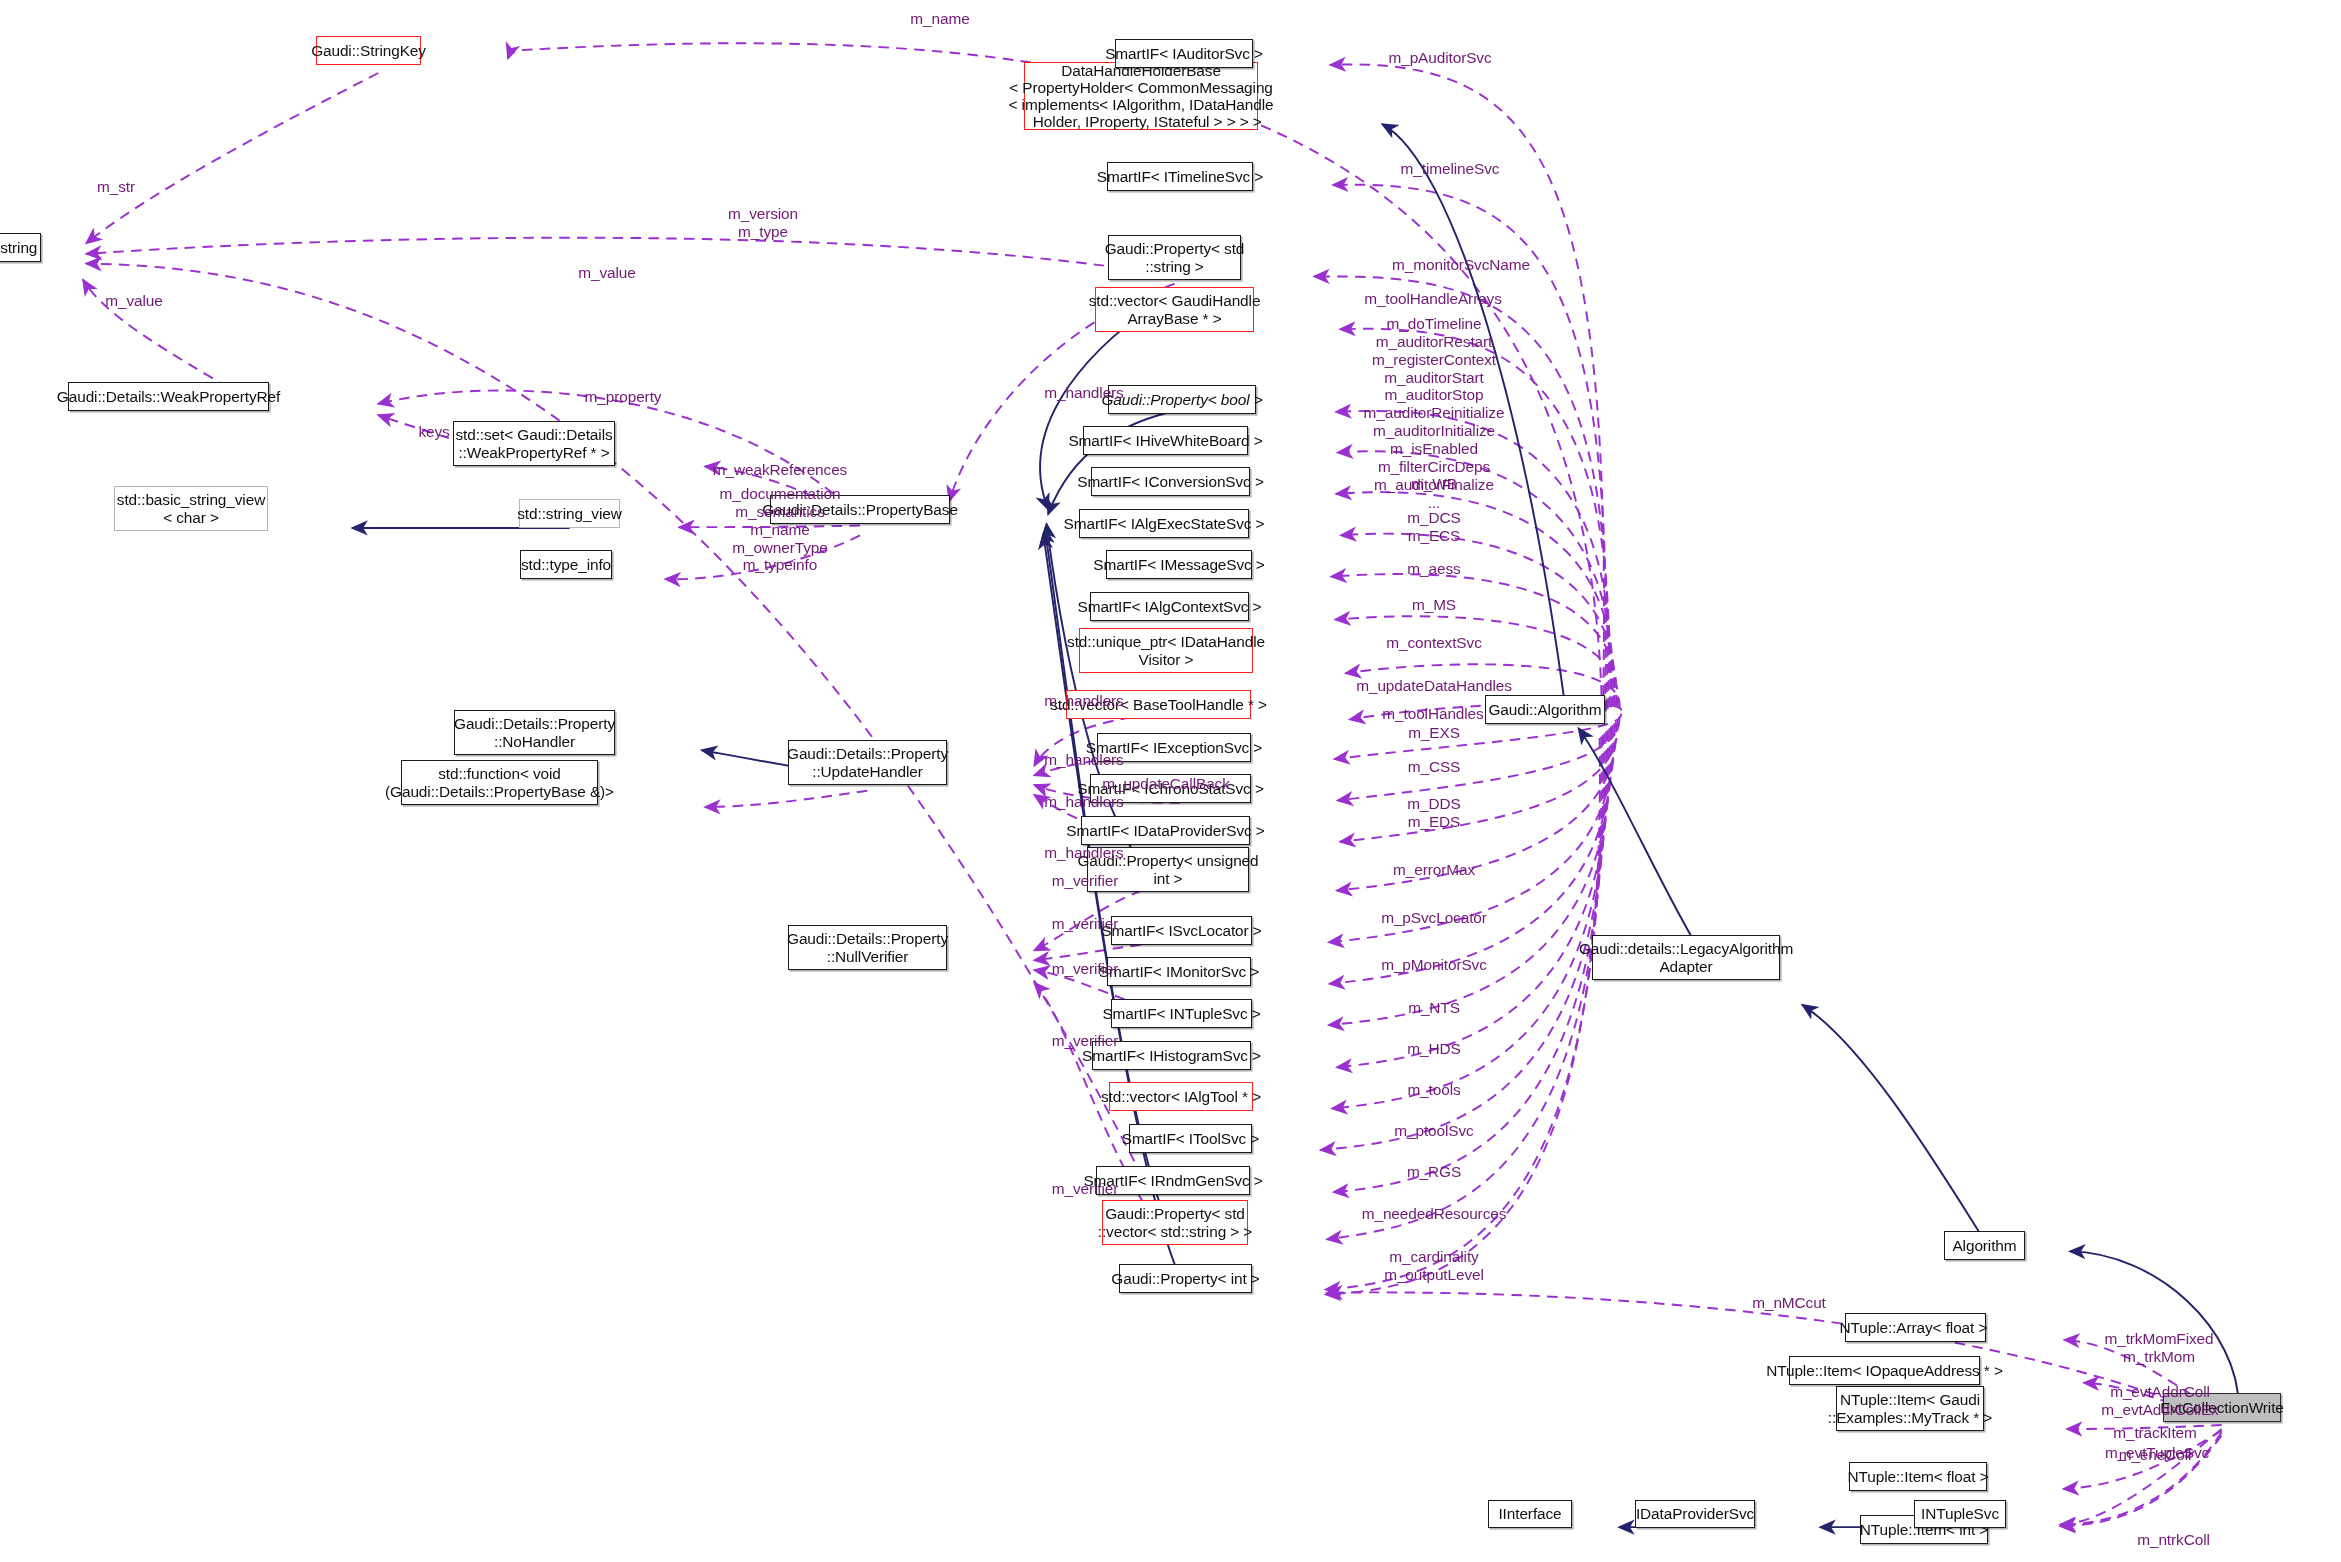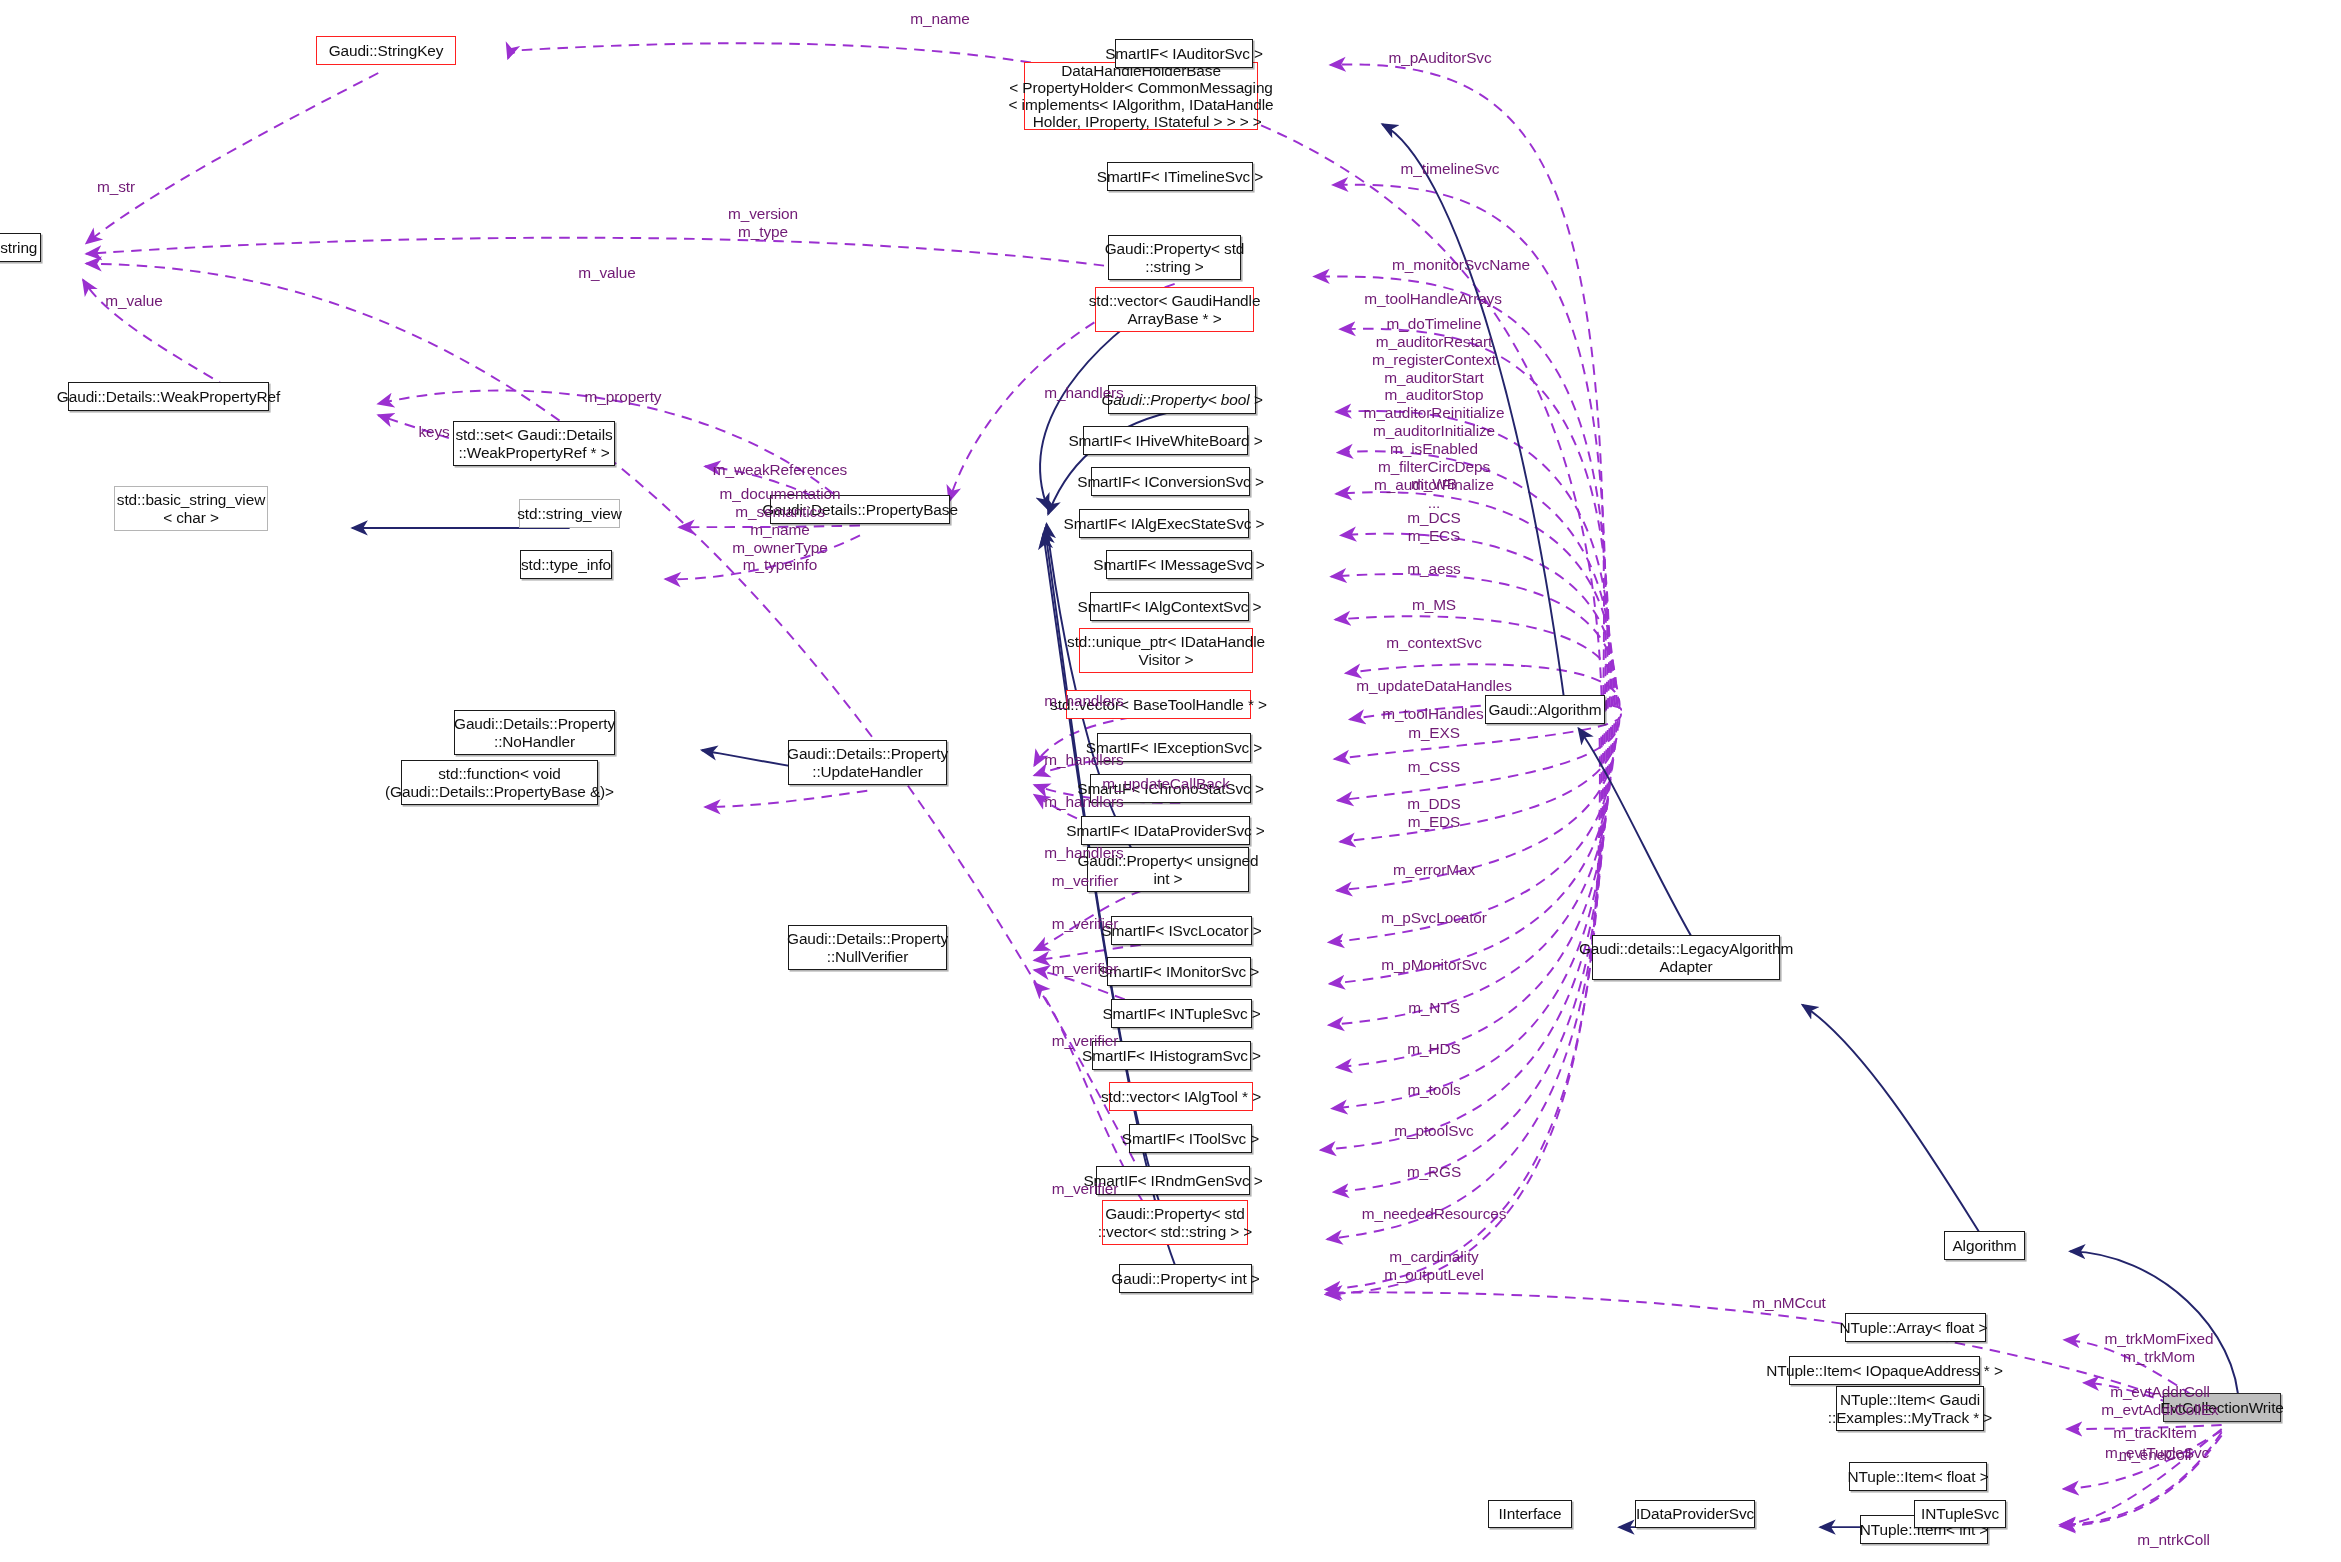--- a/index.html
+++ b/index.html
@@ -199,21 +199,21 @@
       <path d="M2760,1735 C2760,1640 2660,1545 2552,1543"></path>
 
       <path d="M2090,1883 L1996,1883"></path>
 
       <path d="M2416,1883 L2244,1883"></path>
     </g>
   </svg>
 
   <div id="nodes">
       <div class="node" style="left: -32px; top: 233px; width: 73px; height: 29px;">std::string</div>
-      <div class="node red" style="left: 316px; top: 36px; width: 140px; height: 29px;">Gaudi::StringKey</div>
+      <div class="node red" style="left: 316px; top: 36px; width: 105px; height: 29px;">Gaudi::StringKey</div>
       <div class="node" style="left: 68px; top: 382px; width: 201px; height: 29px;">Gaudi::Details::WeakPropertyRef</div>
       <div class="node" style="left: 453px; top: 421px; width: 162px; height: 45px;">std::set&lt; Gaudi::Details
 ::WeakPropertyRef * &gt;</div>
       <div class="node faint" style="left: 114px; top: 486px; width: 154px; height: 45px;">std::basic_string_view
 &lt; char &gt;</div>
       <div class="node faint" style="left: 519px; top: 499px; width: 101px; height: 29px;">std::string_view</div>
       <div class="node" style="left: 520px; top: 550px; width: 92px; height: 29px;">std::type_info</div>
       <div class="node" style="left: 770px; top: 495px; width: 180px; height: 29px;">Gaudi::Details::PropertyBase</div>
       <div class="node" style="left: 454px; top: 710px; width: 161px; height: 45px;">Gaudi::Details::Property
 ::NoHandler</div>

